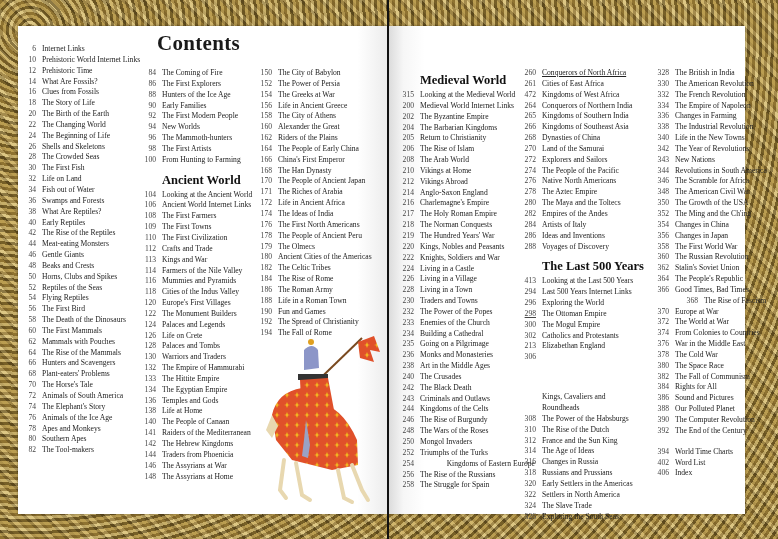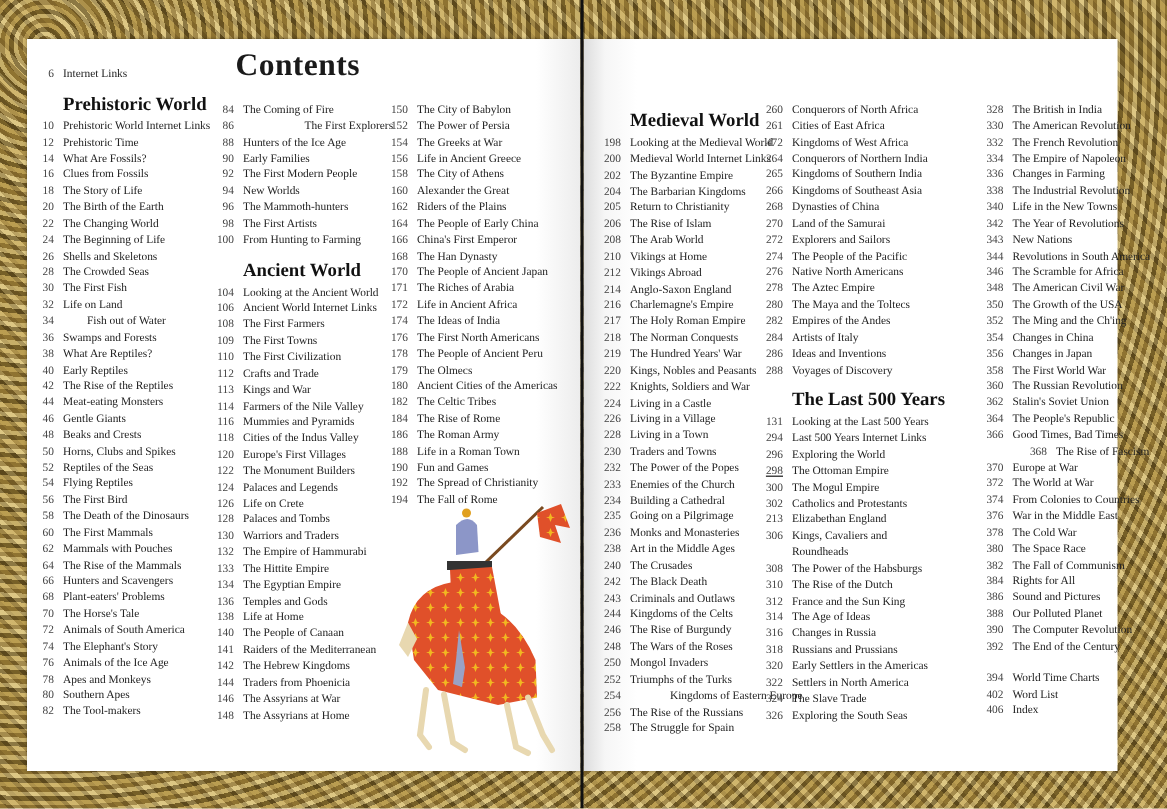--- a/index.html
+++ b/index.html
@@ -35,21 +35,20 @@
 <div class="page right"></div>
 <div class="spine"></div>
 
 <div class="title">Contents</div>
 
 <div class="col" id="col-l0" style="left:22px;top:44px;">
     <div class="entry">
       <span class="num" style="width: 14px;">6</span>
       <span class="txt" style="width: 110px;">Internet Links</span>
     </div>
-    <div class="section" style="padding-left: 20px;">Prehistoric World</div>
     <div class="entry">
       <span class="num" style="width: 14px;">10</span>
       <span class="txt" style="width: 110px;">Prehistoric World Internet Links</span>
     </div>
     <div class="entry">
       <span class="num" style="width: 14px;">12</span>
       <span class="txt" style="width: 110px;">Prehistoric Time</span>
     </div>
     <div class="entry">
       <span class="num" style="width: 14px;">14</span>
@@ -86,21 +85,21 @@
     <div class="entry">
       <span class="num" style="width: 14px;">30</span>
       <span class="txt" style="width: 110px;">The First Fish</span>
     </div>
     <div class="entry">
       <span class="num" style="width: 14px;">32</span>
       <span class="txt" style="width: 110px;">Life on Land</span>
     </div>
     <div class="entry">
       <span class="num" style="width: 14px;">34</span>
-      <span class="txt" style="width: 110px; margin-left: 16px;">Fish out of Water</span>
+      <span class="txt" style="width: 110px;">Fish out of Water</span>
     </div>
     <div class="entry">
       <span class="num" style="width: 14px;">36</span>
       <span class="txt" style="width: 110px;">Swamps and Forests</span>
     </div>
     <div class="entry">
       <span class="num" style="width: 14px;">38</span>
       <span class="txt" style="width: 110px;">What Are Reptiles?</span>
     </div>
     <div class="entry">
@@ -192,21 +191,21 @@
       <span class="txt" style="width: 110px;">The Tool-makers</span>
     </div>
   </div>
 <div class="col" id="col-l1" style="left:140px;top:68px;">
     <div class="entry">
       <span class="num" style="width: 16px;">84</span>
       <span class="txt" style="width: 110px;">The Coming of Fire</span>
     </div>
     <div class="entry">
       <span class="num" style="width: 16px;">86</span>
-      <span class="txt" style="width: 110px; margin-left: 41px;">The First Explorers</span>
+      <span class="txt" style="width: 110px;">The First Explorers</span>
     </div>
     <div class="entry">
       <span class="num" style="width: 16px;">88</span>
       <span class="txt" style="width: 110px;">Hunters of the Ice Age</span>
     </div>
     <div class="entry">
       <span class="num" style="width: 16px;">90</span>
       <span class="txt" style="width: 110px;">Early Families</span>
     </div>
     <div class="entry">
@@ -438,21 +437,21 @@
     </div>
     <div class="entry">
       <span class="num" style="width: 16px;">194</span>
       <span class="txt" style="width: 105px;">The Fall of Rome</span>
     </div>
   </div>
 
 <div class="col" id="col-r0" style="left:398px;top:66px;">
     <div class="section" style="padding-left: 22px;">Medieval World</div>
     <div class="entry">
-      <span class="num" style="width: 16px;">198</span>
+      <span class="num" style="width: 16px;">315</span>
       <span class="txt" style="width: 115px;">Looking at the Medieval World</span>
     </div>
     <div class="entry">
       <span class="num" style="width: 16px;">200</span>
       <span class="txt" style="width: 115px;">Medieval World Internet Links</span>
     </div>
     <div class="entry">
       <span class="num" style="width: 16px;">202</span>
       <span class="txt" style="width: 115px;">The Byzantine Empire</span>
     </div>
@@ -586,24 +585,24 @@
     </div>
     <div class="entry">
       <span class="num" style="width: 16px;">256</span>
       <span class="txt" style="width: 115px;">The Rise of the Russians</span>
     </div>
     <div class="entry">
       <span class="num" style="width: 16px;">258</span>
       <span class="txt" style="width: 115px;">The Struggle for Spain</span>
     </div>
   </div>
-<div class="col" id="col-r1" style="left:506px;top:68px;">
+<div class="col" id="col-r1" style="left:520px;top:68px;">
     <div class="entry">
       <span class="num" style="width: 16px;">260</span>
-      <span class="txt" style="width: 102px;">Conquerors of North Africa</span>
+      <span class="txt" style="width: 102px; text-decoration: underline;">Conquerors of North Africa</span>
     </div>
     <div class="entry">
       <span class="num" style="width: 16px;">261</span>
       <span class="txt" style="width: 102px;">Cities of East Africa</span>
     </div>
     <div class="entry">
       <span class="num" style="width: 16px;">472</span>
       <span class="txt" style="width: 102px;">Kingdoms of West Africa</span>
     </div>
     <div class="entry">
@@ -657,21 +656,21 @@
     <div class="entry">
       <span class="num" style="width: 16px;">286</span>
       <span class="txt" style="width: 102px;">Ideas and Inventions</span>
     </div>
     <div class="entry">
       <span class="num" style="width: 16px;">288</span>
       <span class="txt" style="width: 102px;">Voyages of Discovery</span>
     </div>
     <div class="section" style="padding-left: 22px;">The Last 500 Years</div>
     <div class="entry">
-      <span class="num" style="width: 16px;">131</span>
+      <span class="num" style="width: 16px;">413</span>
       <span class="txt" style="width: 102px;">Looking at the Last 500 Years</span>
     </div>
     <div class="entry">
       <span class="num" style="width: 16px;">294</span>
       <span class="txt" style="width: 102px;">Last 500 Years Internet Links</span>
     </div>
     <div class="entry">
       <span class="num" style="width: 16px;">296</span>
       <span class="txt" style="width: 102px;">Exploring the World</span>
     </div>
@@ -686,21 +685,21 @@
     <div class="entry">
       <span class="num" style="width: 16px;">302</span>
       <span class="txt" style="width: 102px;">Catholics and Protestants</span>
     </div>
     <div class="entry">
       <span class="num" style="width: 16px;">213</span>
       <span class="txt" style="width: 102px;">Elizabethan England</span>
     </div>
     <div class="entry">
       <span class="num" style="width: 16px;">306</span>
-      <span class="txt" style="width: 102px;">Kings, Cavaliers and Roundheads</span>
+      <span class="txt" style="width: 102px; margin-top: 40px;">Kings, Cavaliers and Roundheads</span>
     </div>
     <div class="entry">
       <span class="num" style="width: 16px;">308</span>
       <span class="txt" style="width: 102px;">The Power of the Habsburgs</span>
     </div>
     <div class="entry">
       <span class="num" style="width: 16px;">310</span>
       <span class="txt" style="width: 102px;">The Rise of the Dutch</span>
     </div>
     <div class="entry">

